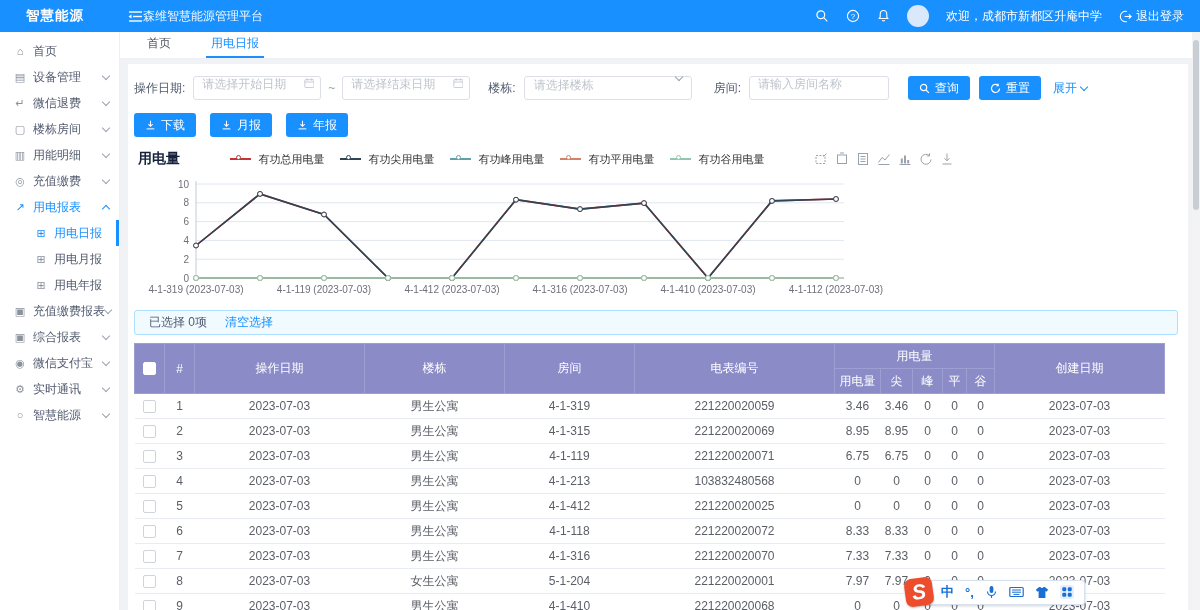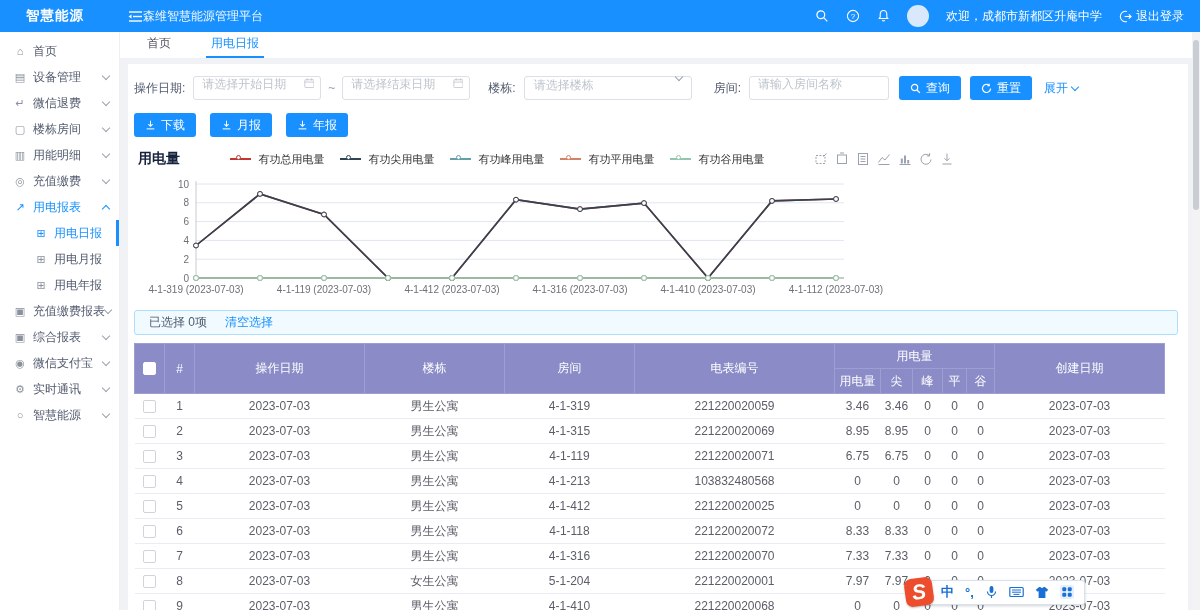--- a/index.html
+++ b/index.html
@@ -41,21 +41,21 @@
 .ml18{margin-left:18px}.ml22{margin-left:22px}
 .input-wrap{display:flex;align-items:flex-start;border:1px solid #dcdfe6;border-radius:3px;height:24px;background:#fff}
 .input-wrap input{border:none;outline:none;font-size:12px;color:#333;padding:0 8px;width:100%;background:transparent;font-family:inherit}
 .input-wrap input::placeholder{color:#bfc4cc}
 .date-wrap{width:128px;padding-right:6px}
 .sep{margin:0 7px;color:#9aa1ab}
 .select-wrap{width:168px;justify-content:space-between;padding:0 9px;cursor:pointer}
 .select-text{color:#bfc4cc}
 .room-wrap{width:140px}
 .btn{height:24px;background:#1890ff;color:#fff;border:none;border-radius:3px;padding:0 11px;font-size:12px;display:inline-flex;align-items:center;gap:5px;cursor:pointer;font-family:inherit;white-space:nowrap}
-.btn-search{margin-left:10px}.btn-reset{margin-left:9px}
+.btn-search{margin-left:19px}.btn-reset{margin-left:9px}
 .expand-link{color:#1890ff;margin-left:12px;display:flex;align-items:center;gap:4px;cursor:pointer}
 .chev-blue{width:6px;height:6px;border-right:1px solid #1890ff;border-bottom:1px solid #1890ff;transform:rotate(45deg);margin-top:-3px}
 .actions-row{margin-top:13px;display:flex;gap:14px}
 
 .chart-block{width:816px;margin-top:13px;margin-left:4px}
 .chart-head{display:flex;align-items:center}
 .chart-title{font-size:14px;font-weight:bold;color:#17233d;white-space:nowrap}
 .legend{flex:1;display:flex;justify-content:center;gap:15px;align-items:center}
 .lg-item{display:flex;align-items:center;gap:8px;font-size:11px;color:#333;cursor:pointer;white-space:nowrap}
 .lg-marker{position:relative;width:21px;height:10px;flex:none}

